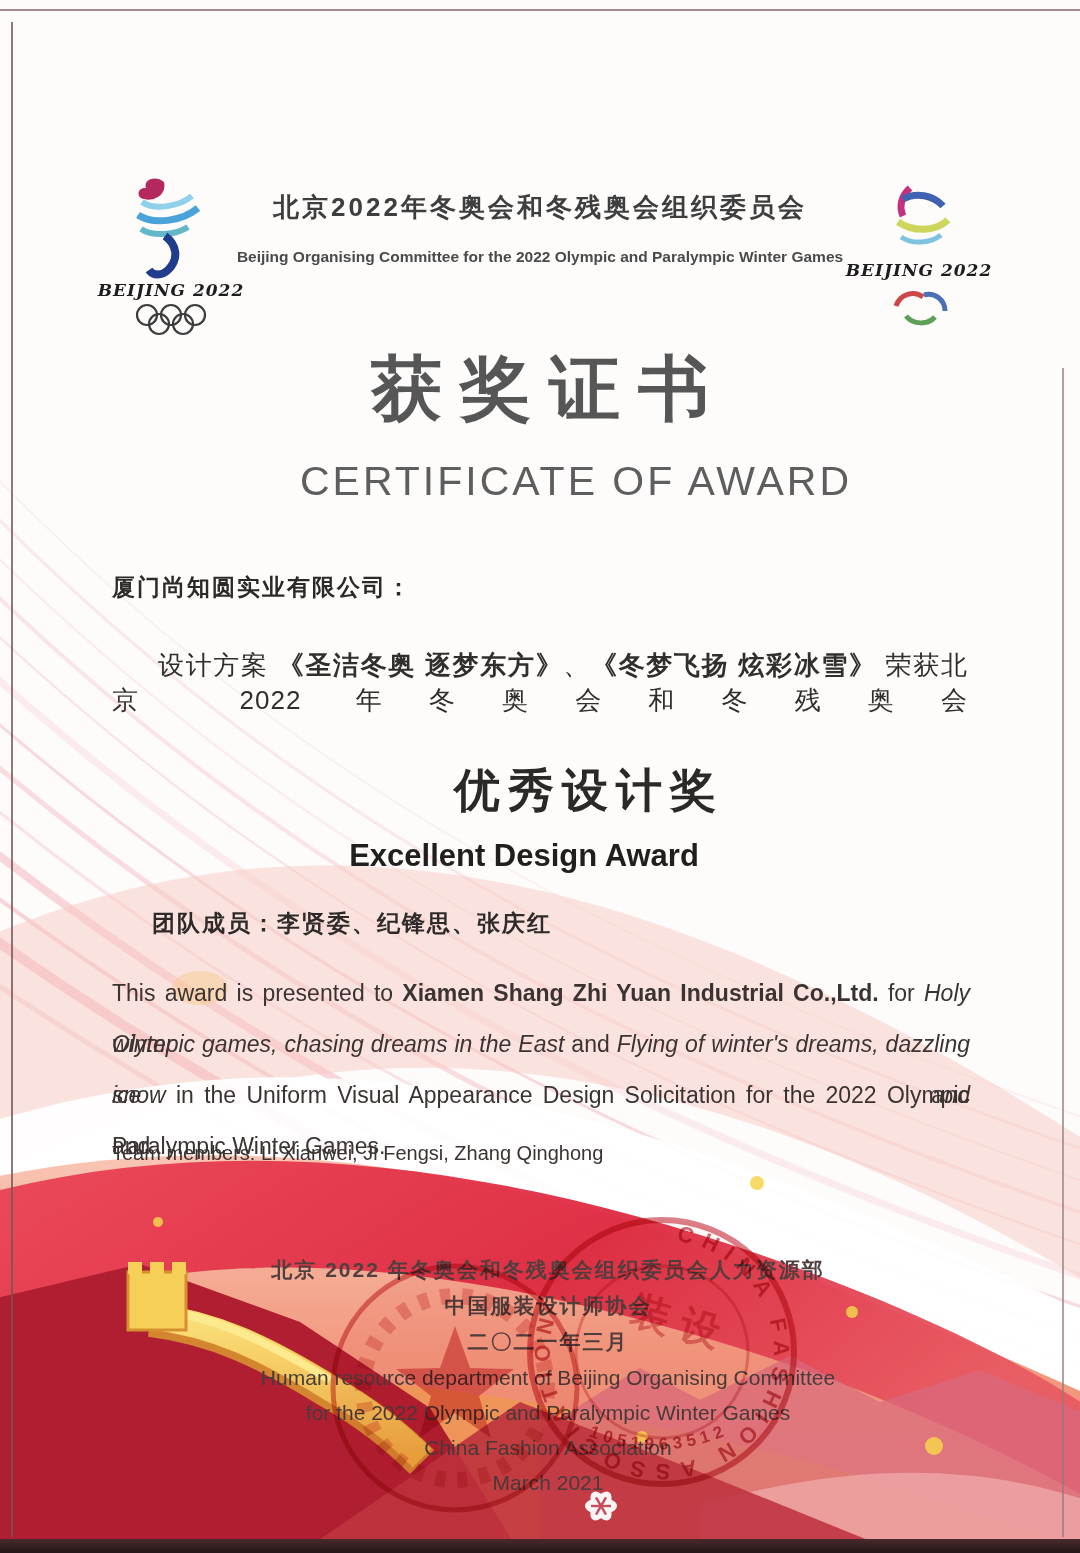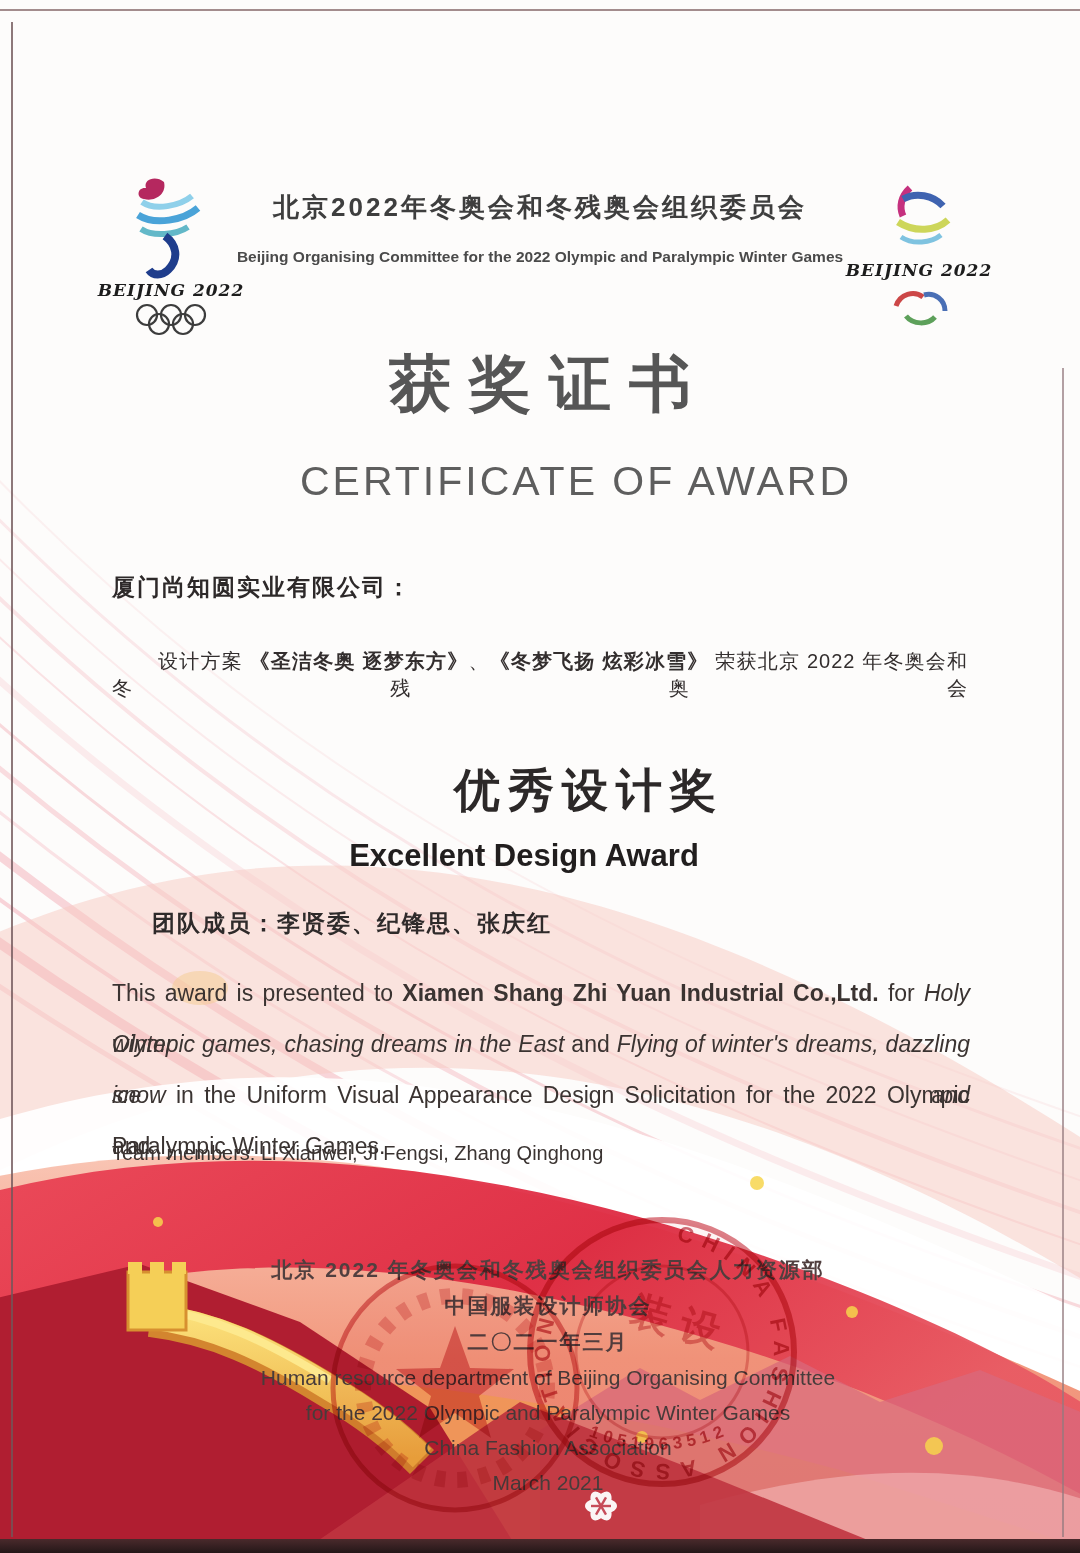--- a/index.html
+++ b/index.html
@@ -10,26 +10,26 @@
   .sealsvg{position:absolute;left:0;top:0;width:1080px;height:1553px;z-index:3;mix-blend-mode:multiply;pointer-events:none;}
   .edge{position:absolute;z-index:5;}
   #edge-top{left:0;right:0;top:9px;height:2px;background:#8c6f72;opacity:.8;}
   #edge-left{left:11px;top:22px;bottom:16px;width:2px;background:#70565a;opacity:.8;}
   #edge-right{right:16px;top:368px;bottom:16px;width:2px;background:#93797d;opacity:.7;}
   #edge-bottom{left:0;right:0;bottom:0;height:14px;background:linear-gradient(#4a2a2c,#241718);}
 
   .committee-zh{left:240px;top:190px;width:600px;text-align:center;font-size:26px;font-weight:700;
                 letter-spacing:3px;color:#3e3e3e;white-space:nowrap;}
   .committee-en{left:225px;top:248px;width:630px;text-align:center;font-size:15.5px;font-weight:600;color:#4a4a4a;}
-  .title-zh{left:0;top:342px;width:1080px;text-align:center;font-size:62px;font-weight:600;
+  .title-zh{left:0;top:342px;width:1080px;text-align:center;font-size:71px;font-weight:600;
             letter-spacing:18px;text-indent:18px;color:#565656;}
   .title-en{left:0;top:458px;width:1080px;text-align:center;font-size:41px;font-weight:500;
             letter-spacing:3px;color:#5e5e5e;margin-left:36px;}
   .recipient{left:112px;top:572px;font-size:23px;font-weight:700;color:#2d2929;letter-spacing:2px;}
-  .zhline1{left:112px;top:648px;width:856px;font-size:20px;font-weight:500;color:#332e2e;letter-spacing:1px;
+  .zhline1{left:112px;top:648px;width:856px;font-size:26px;font-weight:500;color:#332e2e;letter-spacing:1px;
            text-indent:46px;text-align:justify;text-align-last:justify;}
   .zhline2{left:112px;top:698px;width:856px;font-size:23px;font-weight:500;color:#332e2e;letter-spacing:2px;}
   .award-zh{left:0;top:760px;width:1080px;text-align:center;font-size:46px;font-weight:600;
             letter-spacing:8px;text-indent:8px;color:#2c2828;padding-left:45px;}
   .award-en{left:0;top:838px;width:1048px;text-align:center;font-size:31px;font-weight:800;color:#211e1e;}
   .team-zh{left:152px;top:908px;font-size:23px;font-weight:600;color:#2e2a2a;letter-spacing:2px;}
   .enpara{left:112px;top:968px;width:858px;font-size:23px;color:#3a3331;font-weight:500;}
   .enline{line-height:51px;height:51px;white-space:nowrap;}
   .just{text-align:justify;text-align-last:justify;white-space:normal;}
   .team-en{left:112px;top:1142px;font-size:20px;color:#3a3331;font-weight:500;}

